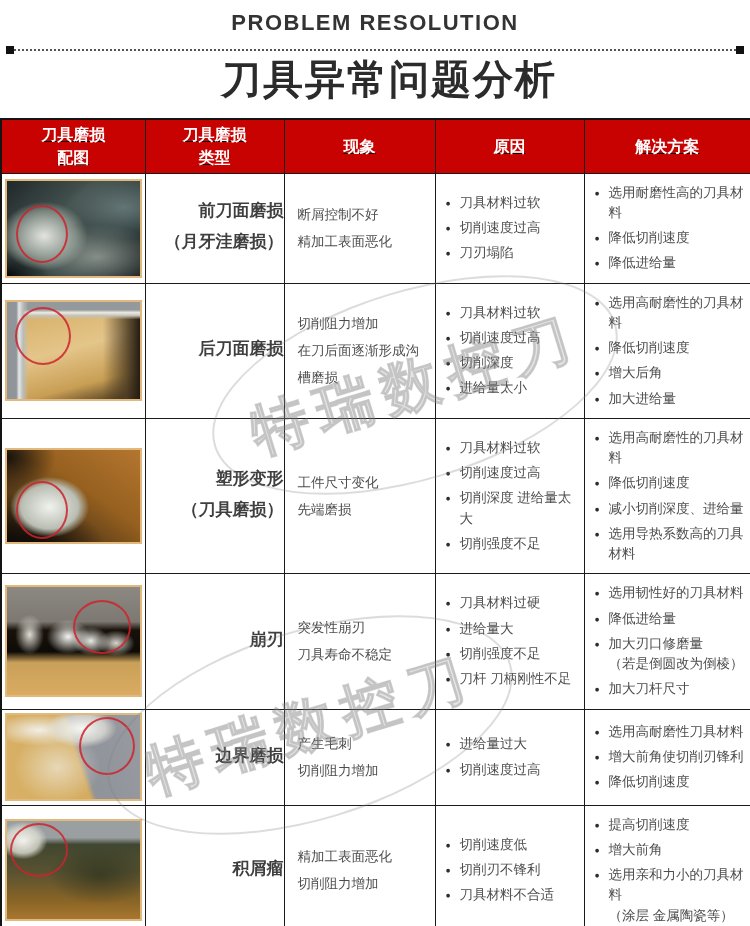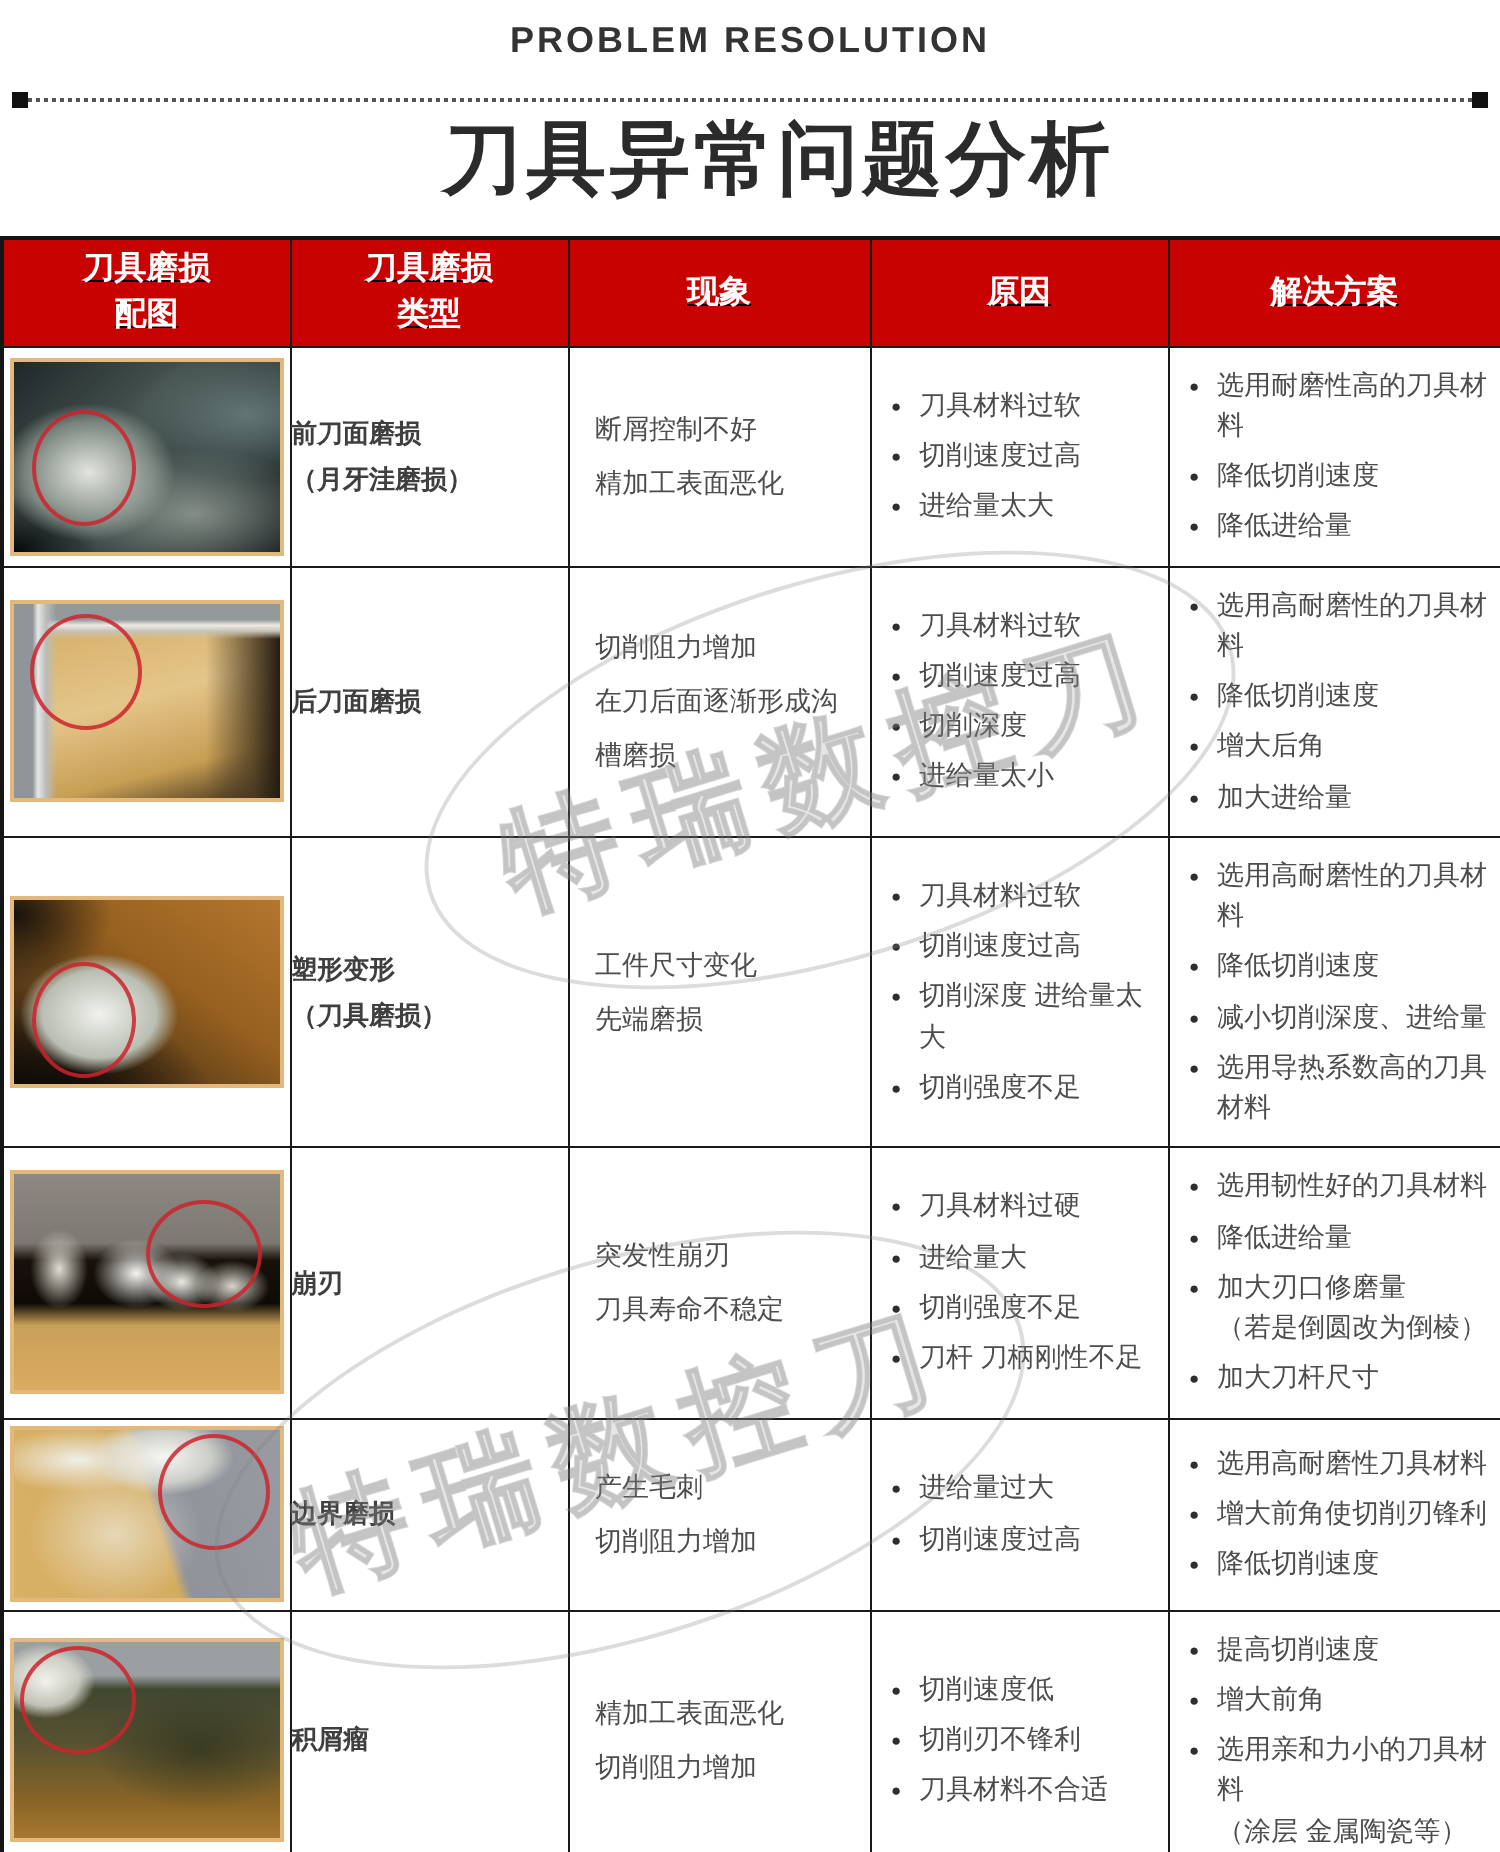--- a/index.html
+++ b/index.html
@@ -3,40 +3,40 @@
 <meta charset="utf-8">
 <style>
   * { margin:0; padding:0; box-sizing:border-box; }
   html,body { background:#ffffff; }
   body { width:750px; height:926px; font-family:"Liberation Sans", sans-serif; overflow:hidden; }
   .page { position:relative; width:750px; height:926px; background:#fff; }
 
   
   .topbar { position:relative; height:118px; }
   .eyebrow { position:absolute; top:10px; left:0; width:100%; text-align:center;
-             font-size:18px; font-weight:700; letter-spacing:1.5px; color:#333333; }
+             font-size:22px; font-weight:700; letter-spacing:1.5px; color:#333333; }
   .rule { position:absolute; top:46px; left:6px; right:6px; height:8px; }
   .rule .dots { position:absolute; top:3px; left:8px; right:8px; border-top:2px dotted #555; }
   .rule .sq { position:absolute; top:0; width:8px; height:8px; background:#111; }
   .rule .sq.left { left:0; } .rule .sq.right { right:0; }
   .big-title { position:absolute; top:52px; left:14px; width:100%; text-align:center;
                font-size:40px; font-weight:900; color:#2b2b2b; letter-spacing:2px; }
 
   
   table { width:750px; table-layout:fixed; border-collapse:collapse; border:2px solid #141414; }
   col.c0{width:144px} col.c1{width:139px} col.c2{width:151px} col.c3{width:149px} col.c4{width:167px}
   th, td { border:1px solid #1a1a1a; vertical-align:middle; }
   thead tr { height:54px;text-decoration:underline; }
   th { background:#c80101; color:#ffffff; font-size:16px; font-weight:700;
        text-align:center; white-space:pre-line; line-height:1.45; }
   tr.r0{height:107px} tr.r1{height:109px} tr.r2{height:104px} tr.r3{height:120px}
   tr.r4{height:96px}  tr.r5{height:110px}
 
-  .td-type { text-align:left; font-size:13px; font-weight:600; color:#3f3f3f;
-             white-space:pre-line; line-height:1.8; }
+  .td-type { text-align:right; font-size:17px; font-weight:600; color:#3f3f3f;
+             white-space:pre-line; line-height:1.8;font-family:Liberation Mono, monospace; }
   .td-phen { font-size:13.5px; color:#4d4d4d; padding-left:13px; padding-right:4px;
              white-space:pre-line; line-height:2.0; }
   .td-list { padding:4px 2px 4px 10px; }
   .td-list ul { list-style:none; }
   .td-list li { display:flex; align-items:flex-start; margin:5px 0; font-size:13.5px;
                 color:#4d4d4d; line-height:1.5; }
   .td-list .dot { flex:0 0 14px; }
   .td-list .dot::before { content:"●"; font-size:8.5px; color:#2e2e2e; position:relative; top:-1px; }
   .td-list .t { white-space:pre-line; }
 
@@ -145,21 +145,21 @@
               <li>
                 <span class="dot"></span>
                 <span class="t">刀具材料过软</span>
               </li>
               <li>
                 <span class="dot"></span>
                 <span class="t">切削速度过高</span>
               </li>
               <li>
                 <span class="dot"></span>
-                <span class="t">进给量太大</span>
+                <span class="t">刀刃塌陷</span>
               </li>
             </ul>
         </td>
         <td class="td-list">
           <ul>
               <li>
                 <span class="dot"></span>
                 <span class="t">选用耐磨性高的刀具材料</span>
               </li>
               <li>

